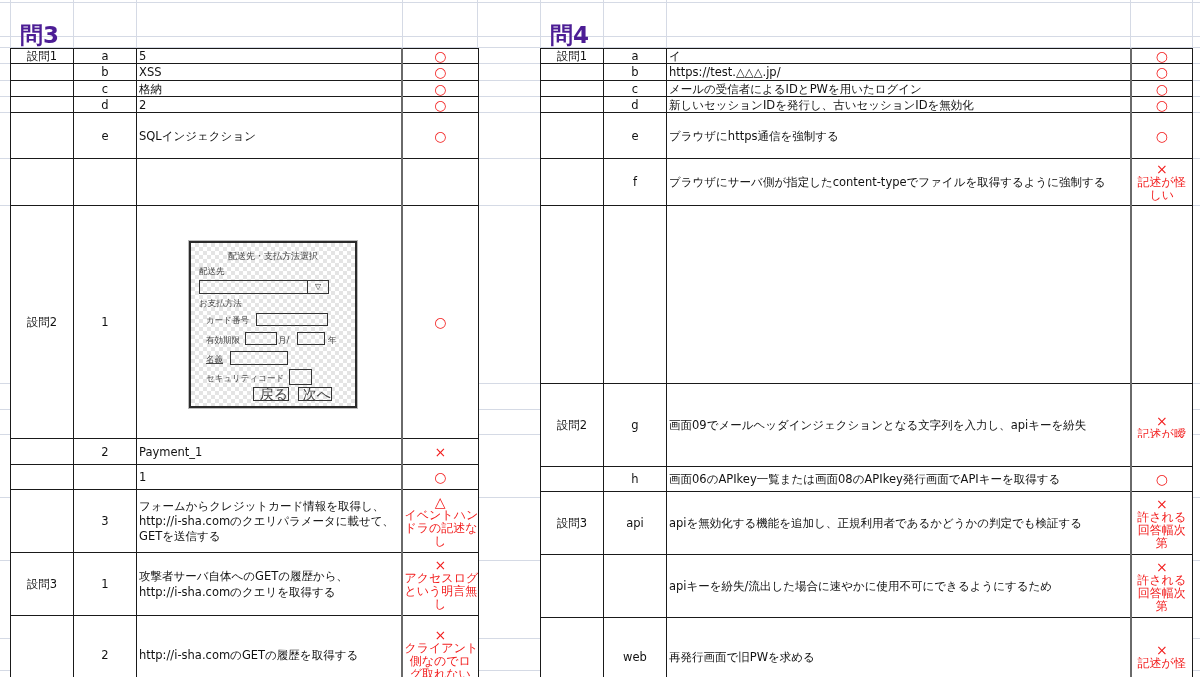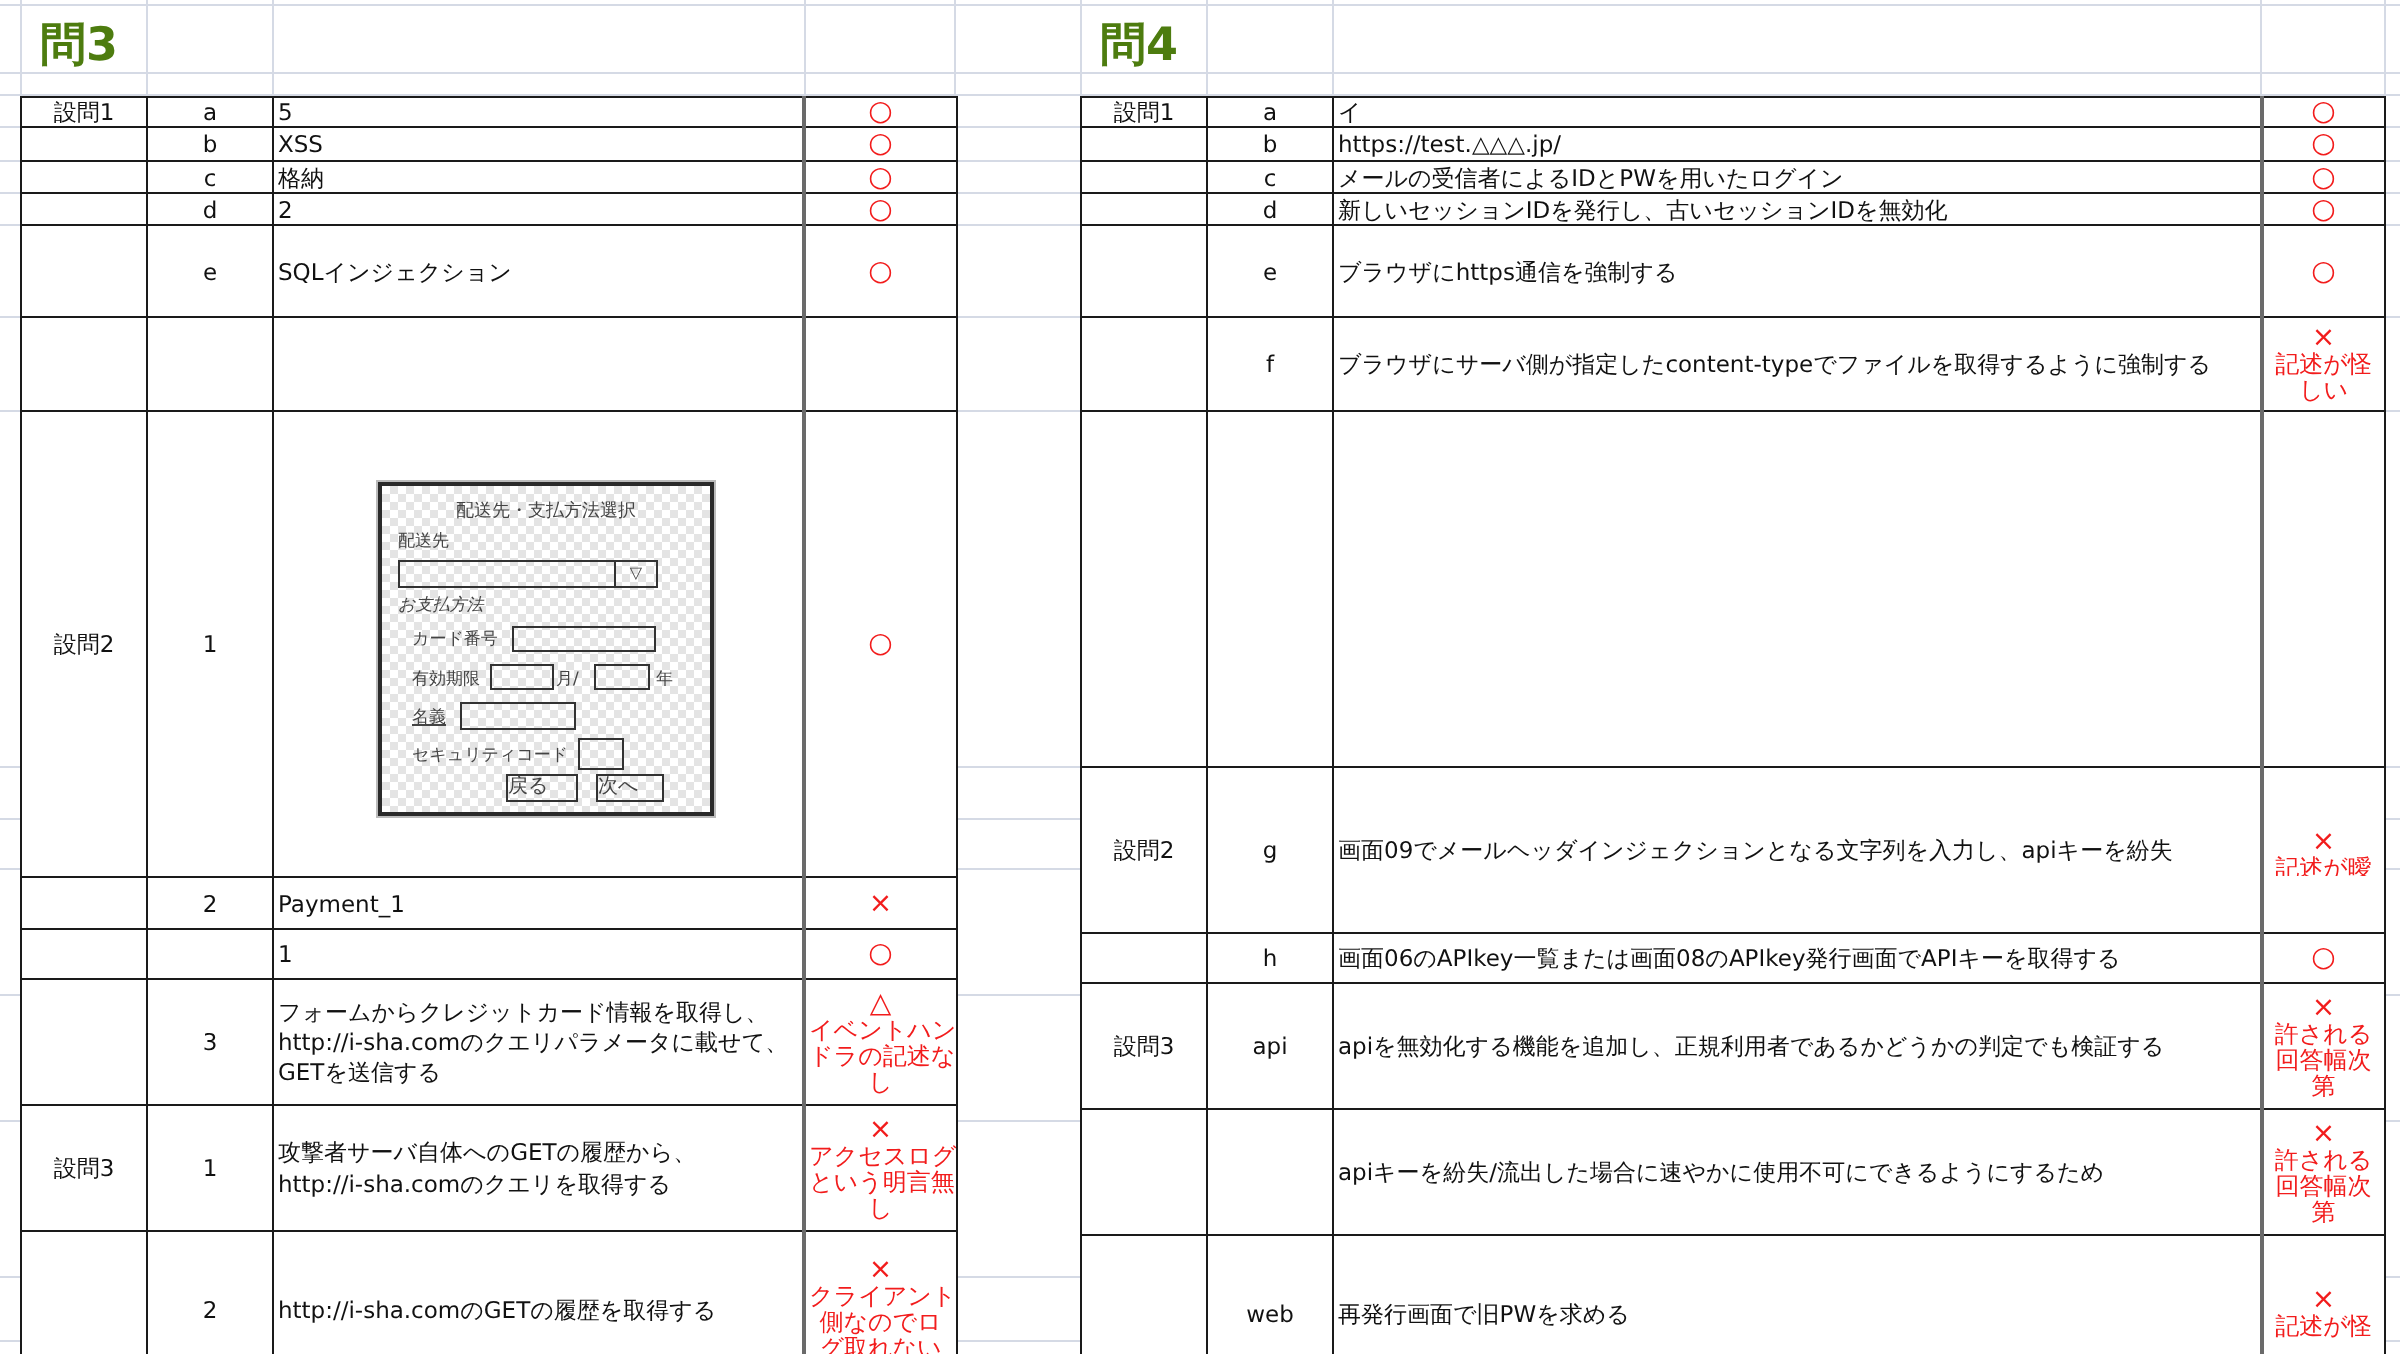--- a/index.html
+++ b/index.html
@@ -3,21 +3,21 @@
   <meta charset="utf-8">
   <style>
     html, body { margin:0; padding:0; }
     body {
       width:1200px; height:677px; position:relative; overflow:hidden;
       background:#ffffff; font-family:"DejaVu Sans", sans-serif; color:#111;
     }
     .gl-v { position:absolute; top:0; height:677px; width:1px; background:#d5dae5; z-index:0; }
     .gl-h { position:absolute; left:0; width:1200px; height:1px; background:#d5dae5; z-index:0; }
     .title {
-      position:absolute; top:8px; font-size:23px; font-weight:bold; color:#4d7c0f;
+      position:absolute; top:20px; font-size:23px; font-weight:bold; color:#4c1d95;
       font-family:"DejaVu Sans", sans-serif; line-height:30px; z-index:2;
     }
     table.sheet {
       position:absolute; top:48px; border-collapse:collapse; table-layout:fixed;
       background:#fff; z-index:1;
     }
     table.sheet td {
       border:1px solid #1a1a1a; padding:0 2px; font-size:11.5px; line-height:14px;
       color:#111; overflow:hidden; white-space:pre; vertical-align:middle;
       font-family:"DejaVu Sans", sans-serif;
@@ -38,21 +38,21 @@
       border:2px solid #2a2a2a; box-shadow:0 0 0 1px #bbb;
       background-color:#fff;
       background-image:conic-gradient(#e4e4e4 25%, #ffffff 0 50%, #e4e4e4 0 75%, #ffffff 0);
       background-size:8px 8px;
       font-size:8.5px; line-height:10px; color:#444; white-space:nowrap;
     }
     .form .f-abs { position:absolute; }
     .form .f-title { left:0; width:164px; top:8px; text-align:center; font-size:9px; }
     .form .f-box { position:absolute; border:1px solid #333; background:transparent; }
     .form .f-arrow { position:absolute; top:0; right:0; width:20px; height:12px; border-left:1px solid #333; text-align:center; font-size:8px; line-height:12px; }
-    .form .f-btn { position:absolute; border:1px solid #333; text-align:left; font-size:10px; line-height:12px; }
+    .form .f-btn { position:absolute; border:1px solid #333; text-align:right; font-size:14px; line-height:12px; }
   </style>
 </head>
 <body>
 
 <div>
   <div class="gl-v" style="left:10px"></div>
   <div class="gl-v" style="left:73px"></div>
   <div class="gl-v" style="left:136px"></div>
   <div class="gl-v" style="left:402px"></div>
   <div class="gl-v" style="left:477px"></div>
@@ -131,21 +131,21 @@
       <td class="c-item top">1</td>
       <td class="c-ans" style="vertical-align:top; padding:0 2px;">
         <div class="form-wrap">
           <div class="form">
             <div class="f-abs f-title">配送先・支払方法選択</div>
             <div class="f-abs" style="left:8px; top:23px;">配送先</div>
             <div class="f-box" style="left:8px; top:37px; width:128px; height:12px;">
               <span></span>
               <span class="f-arrow">▽</span>
             </div>
-            <div class="f-abs" style="left:8px; top:55px;font-style:italic;">お支払方法</div>
+            <div class="f-abs" style="left:8px; top:55px;">お支払方法</div>
             <div class="f-abs" style="left:15px; top:72px;">カード番号</div>
             <div class="f-box" style="left:65px; top:70px; width:70px; height:11px;"></div>
             <div class="f-abs" style="left:15px; top:92px;text-align:right;">有効期限</div>
             <div class="f-box" style="left:54px; top:89px; width:30px; height:11px;"></div>
             <div class="f-abs" style="left:87px; top:92px;">月/</div>
             <div class="f-box" style="left:106px; top:89px; width:26px; height:11px;"></div>
             <div class="f-abs" style="left:137px; top:92px;">年</div>
             <div class="f-abs" style="left:15px; top:111px;text-decoration:underline;">名義</div>
             <div class="f-box" style="left:39px; top:108px; width:56px; height:12px;"></div>
             <div class="f-abs" style="left:15px; top:130px;">セキュリティコード</div>

